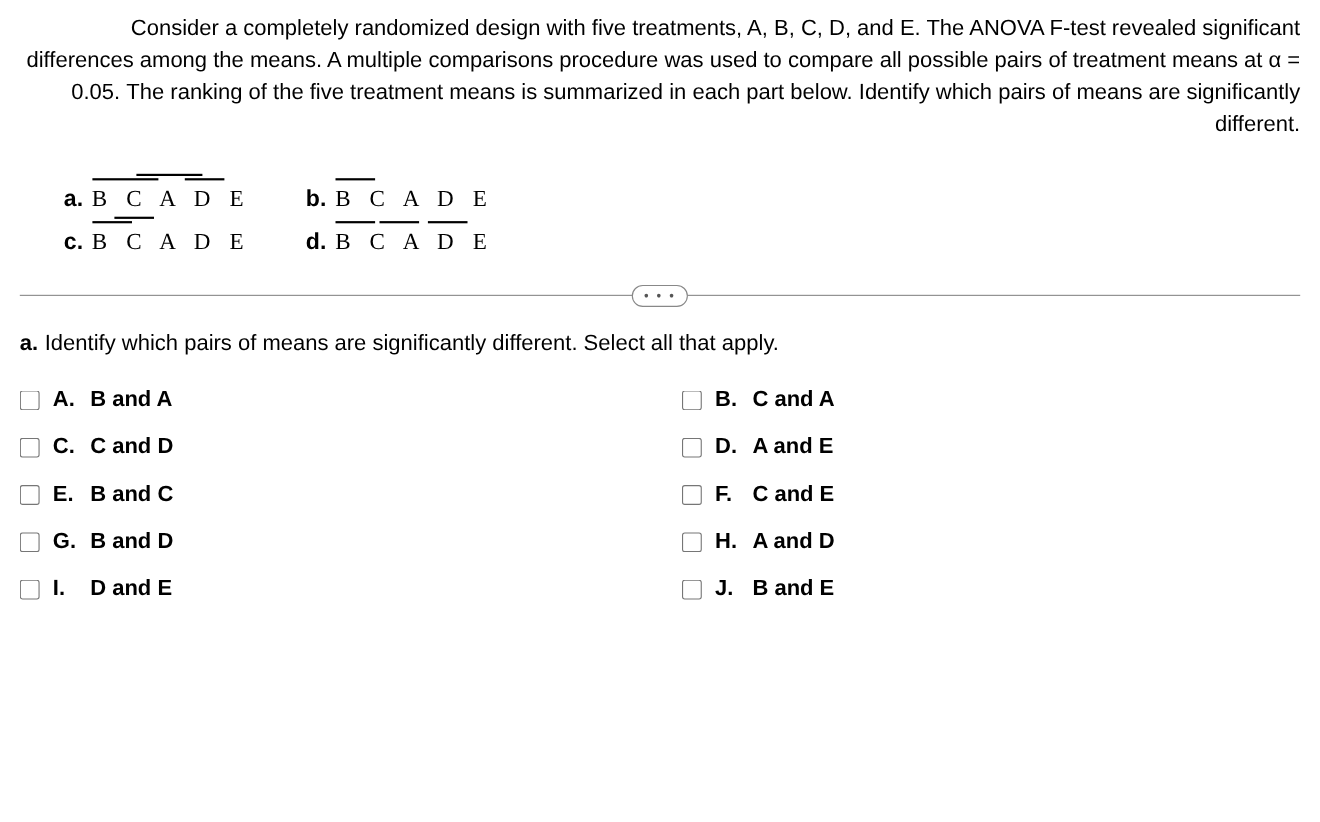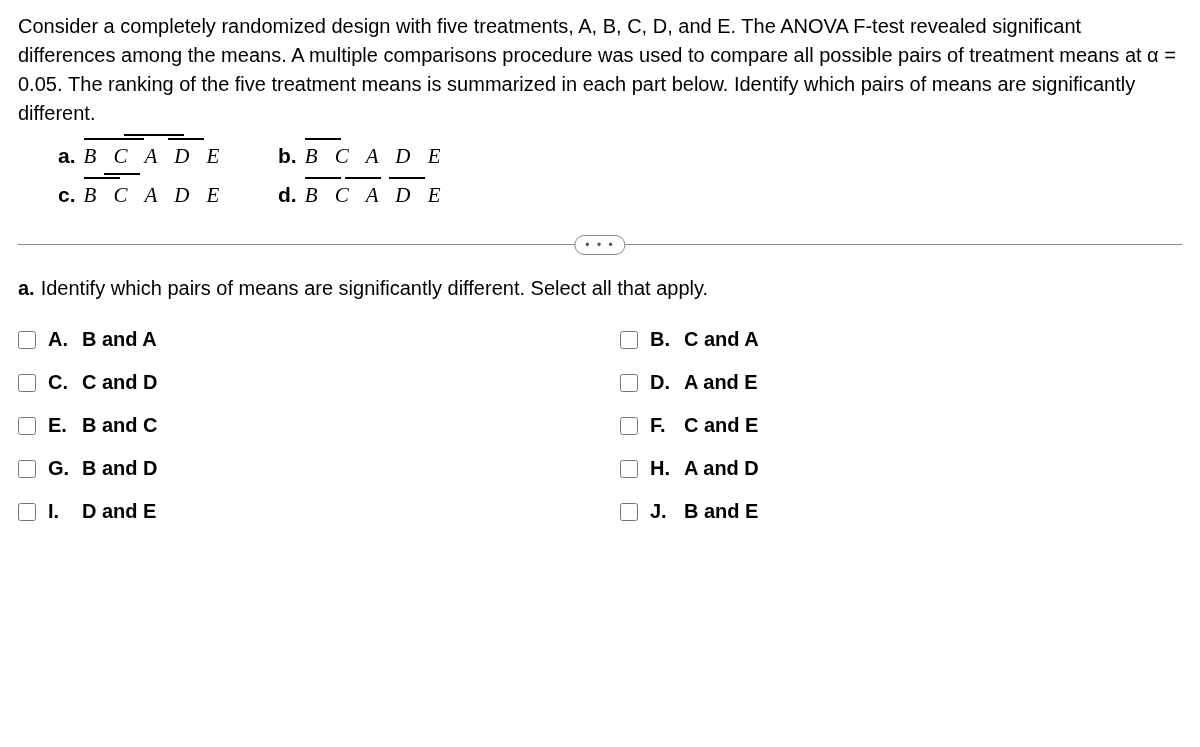--- a/index.html
+++ b/index.html
@@ -10,21 +10,22 @@
     body {
       font-family: Arial, Helvetica, sans-serif;
       font-size: 20px;
       color: #000;
       background: #fff;
       padding: 12px 18px;
       width: 1200px;
     }
     .question-text {
       line-height: 1.45;
-      margin-bottom: 16px;
+      margin-bottom: 40px;
+      text-align: right;
     }
     .parts-grid {
       display: grid;
       grid-template-columns: 220px 220px;
       row-gap: 14px;
       margin-left: 40px;
       margin-bottom: 36px;
     }
     .part {
       display: flex;
@@ -37,21 +38,20 @@
       font-weight: bold;
       margin-right: 8px;
     }
     .means-display {
       position: relative;
       display: inline-block;
       letter-spacing: 6px;
     }
     .means-letters {
       white-space: pre;
-      font-style: italic;
     }
     .overline {
       position: absolute;
       top: -6px;
       height: 2px;
       background: #000;
     }
     
     .divider-wrap {
       display: flex;

